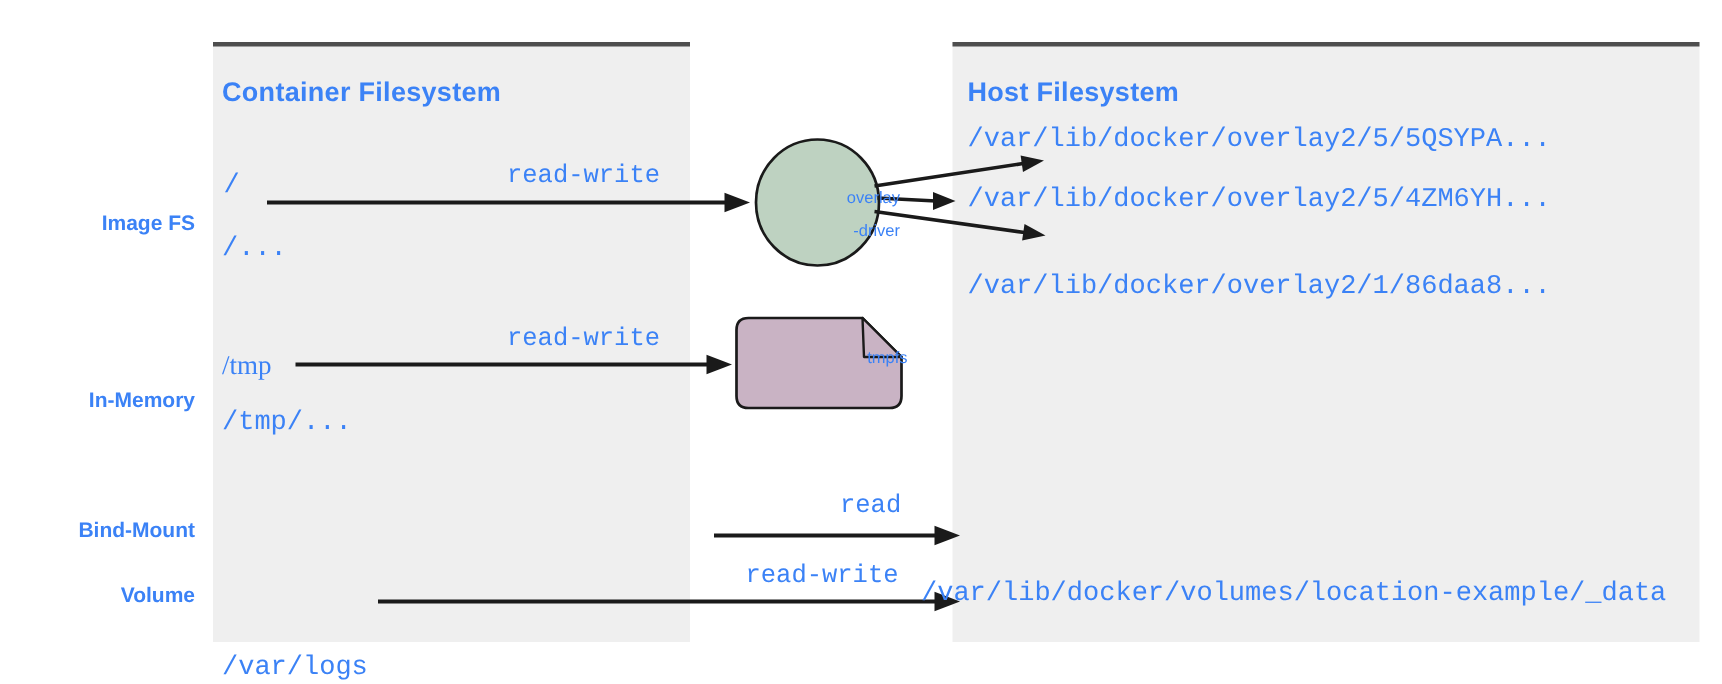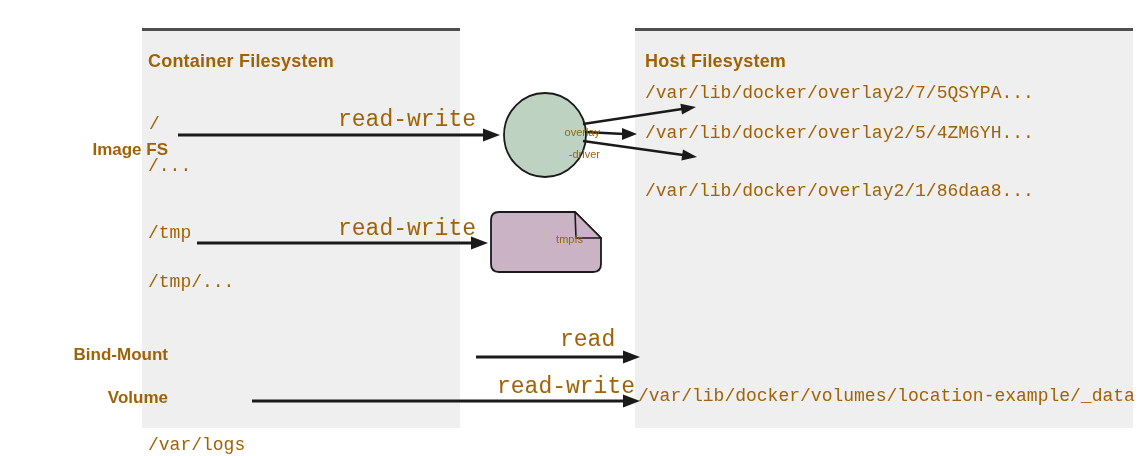--- a/index.html
+++ b/index.html
@@ -12,25 +12,25 @@
   }
   .panel{
     position:absolute;
     top:28px;height:400px;
     background:var(--panel-fill,#efefef);
     border-top:3px solid var(--panel-border,#4e4e4e);
     box-sizing:border-box;
   }
   .panel-left{left:142px;width:318px;}
   .panel-right{left:635px;width:498px;}
-  .txt{position:absolute;white-space:pre;color:#a16207;line-height:1;}
+  .txt{position:absolute;white-space:pre;color:#3b82f6;line-height:1;}
   .title{font-size:18px;font-weight:700;letter-spacing:0.2px;}
-  .rowlabel{font-size:17px;font-weight:700;text-align:right;width:130px;left:0;padding-left:38px;}
+  .rowlabel{font-size:14px;font-weight:700;text-align:right;width:130px;left:0;}
   .mono{font-family:"Liberation Mono","DejaVu Sans Mono",monospace;font-size:18px;}
-  .mono-sm{font-family:"Liberation Mono","DejaVu Sans Mono",monospace;font-size:23px;}
+  .mono-sm{font-family:"Liberation Mono","DejaVu Sans Mono",monospace;font-size:17px;}
   .node-label{font-size:11px;text-align:right;}
   svg.overlay{position:absolute;left:0;top:0;pointer-events:none;}
 </style>
 </head>
 <body>
 
 <div class="stage">
 
   <div class="panel panel-left"></div>
   <div class="panel panel-right"></div>
@@ -58,42 +58,43 @@
     <polygon points="575,212 601,238 576,238" fill="#c9b3c4" stroke="#1a1a1a" stroke-width="1.6" stroke-linejoin="round"></polygon>
 
     <line x1="476" y1="357" x2="626" y2="357" stroke="#1a1a1a" stroke-width="2.8"></line>
     <polygon points="640,357 623,350.5 623,363.5" fill="#1a1a1a"></polygon>
 
     <line x1="252" y1="401" x2="626" y2="401" stroke="#1a1a1a" stroke-width="2.8"></line>
     <polygon points="640,401 623,394.5 623,407.5" fill="#1a1a1a"></polygon>
   </svg>
 
   <div class="txt rowlabel" style="top:141px;">Image FS</div>
+  <div class="txt rowlabel" style="top:259px;">In-Memory</div>
   <div class="txt rowlabel" style="top:346px;">Bind-Mount</div>
   <div class="txt rowlabel" style="top:389px;">Volume</div>
 
   <div class="txt title" style="left:148px;top:52px;">Container Filesystem</div>
   <div class="txt mono" style="left:149px;top:115px;">/</div>
   <div class="txt mono-sm" style="left:338px;top:109px;">read-write</div>
   <div class="txt mono" style="left:148px;top:157px;">/...</div>
 
-  <div class="txt mono" style="left:148px;top:224px;">/tmp</div>
+  <div class="txt mono" style="left:148px;top:234px;font-family:Liberation Serif, serif;">/tmp</div>
   <div class="txt mono-sm" style="left:338px;top:218px;">read-write</div>
   <div class="txt mono" style="left:148px;top:273px;">/tmp/...</div>
 
   <div class="txt mono-sm" style="left:560px;top:329px;font-family:Liberation Mono, monospace;">read</div>
 
   <div class="txt mono" style="left:148px;top:388px;margin-top:48px;">/var/logs</div>
   <div class="txt mono-sm" style="left:497px;top:376px;">read-write</div>
 
   <div class="txt node-label" style="left:490px;top:116px;width:110px;">
     <span>overlay</span><br>
     <span>-driver</span>
   </div>
-  <div class="txt node-label" style="left:463px;top:234px;width:120px;">tmpfs</div>
+  <div class="txt node-label" style="left:485px;top:234px;width:120px;">tmpfs</div>
 
   <div class="txt title" style="left:645px;top:52px;">Host Filesystem</div>
-  <div class="txt mono" style="left:645px;top:84px;">/var/lib/docker/overlay2/7/5QSYPA...</div>
+  <div class="txt mono" style="left:645px;top:84px;">/var/lib/docker/overlay2/5/5QSYPA...</div>
   <div class="txt mono" style="left:645px;top:124px;">/var/lib/docker/overlay2/5/4ZM6YH...</div>
   <div class="txt mono" style="left:645px;top:162px;margin-top:20px;">/var/lib/docker/overlay2/1/86daa8...</div>
-  <div class="txt mono" style="left:614px;top:387px;margin-left:24px;">/var/lib/docker/volumes/location-example/_data</div>
+  <div class="txt mono" style="left:614px;top:387px;">/var/lib/docker/volumes/location-example/_data</div>
 
 </div>
 
 </body></html>

